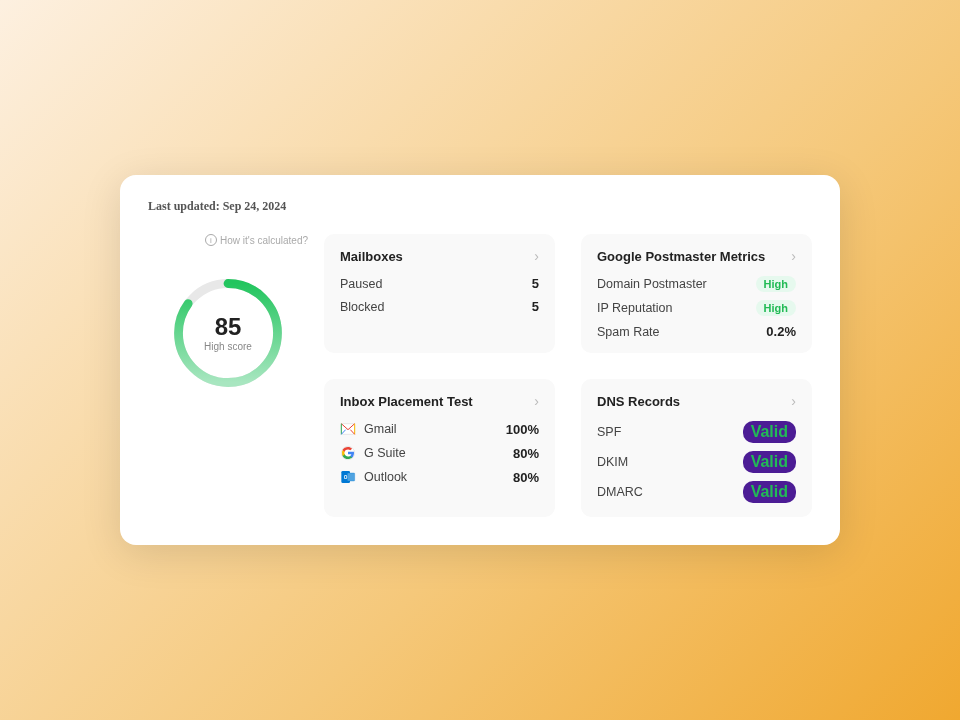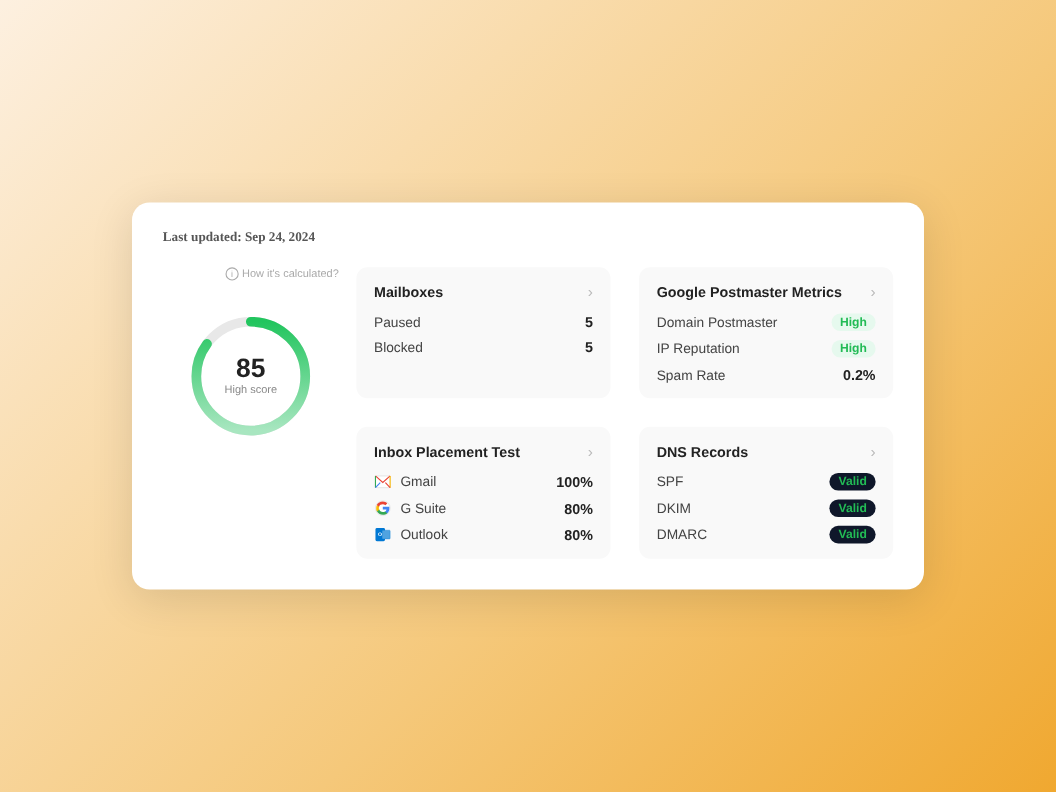--- a/index.html
+++ b/index.html
@@ -192,23 +192,23 @@
     .badge-high {
       background: #e6f9ee;
       color: #22bb55;
       font-size: 11px;
       font-weight: 600;
       padding: 2px 8px;
       border-radius: 10px;
     }
 
     .badge-valid {
-      background: #0f172a;
+      background: #4c1d95;
       color: #22bb55;
-      font-size: 11px;
+      font-size: 16px;
       font-weight: 600;
       padding: 2px 8px;
       border-radius: 10px;
     }
 
     .provider-row {
       display: flex;
       align-items: center;
       gap: 8px;
     }

